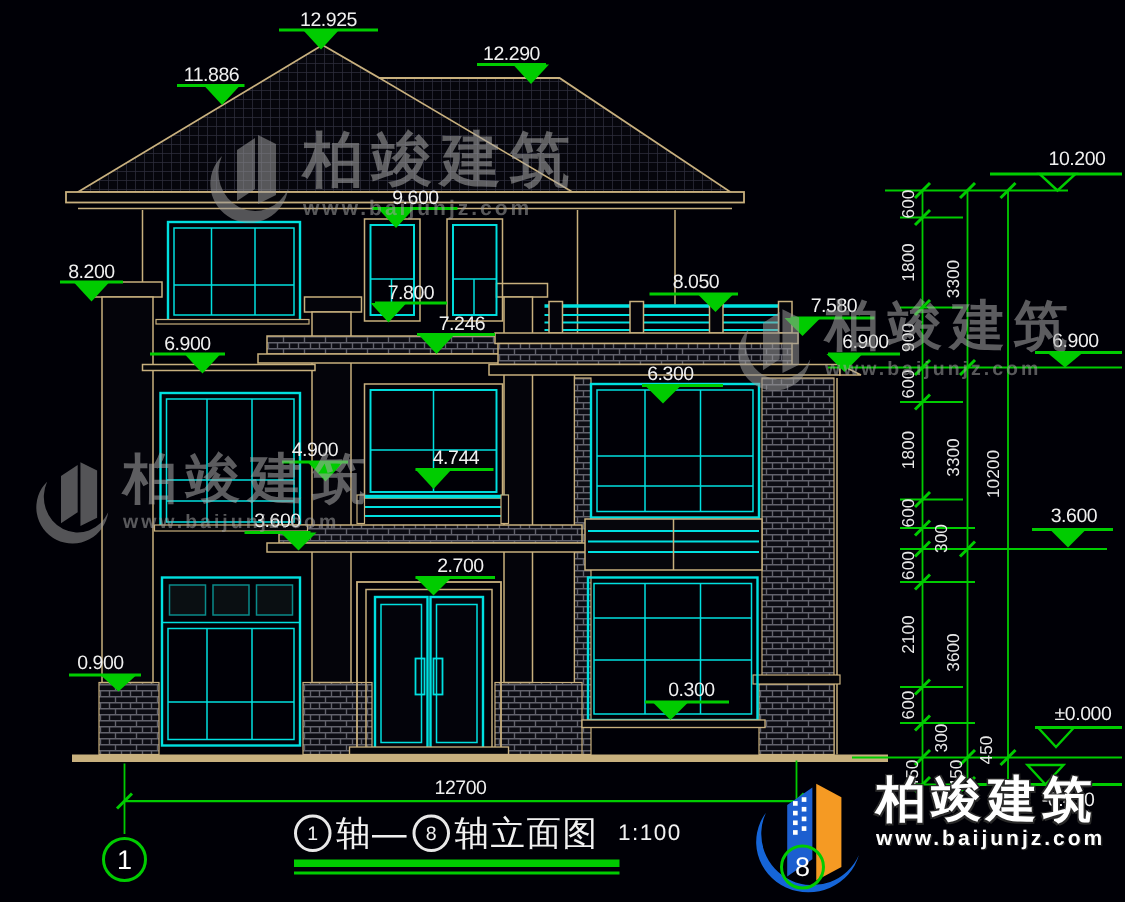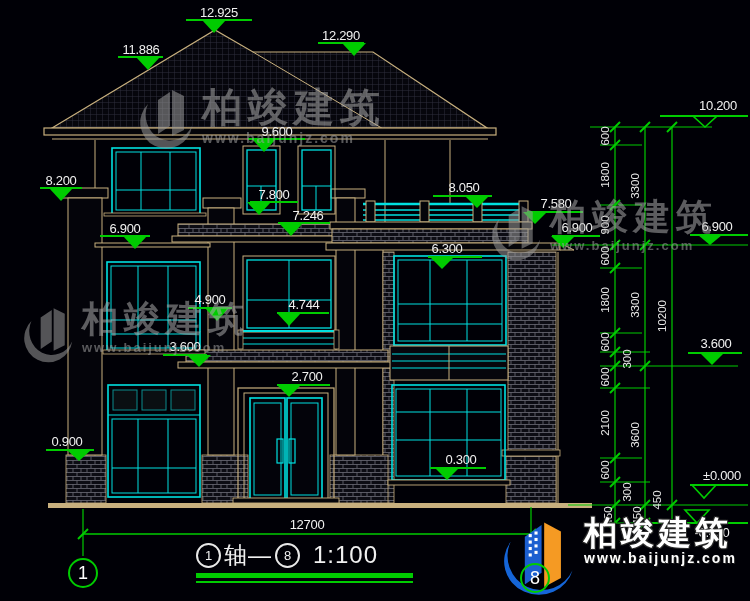--- a/index.html
+++ b/index.html
@@ -18,21 +18,21 @@
   #brandlogo{position:absolute;left:498px;top:516px;display:flex;align-items:flex-start;gap:4px;z-index:3;}
   #brandlogo .cl-brand{color:#fff;font-weight:bold;font-size:33px;letter-spacing:4px;line-height:1.0;
       text-shadow:1px 1px 0 #2a2a2a,-1px -1px 0 #2a2a2a,1px -1px 0 #2a2a2a,-1px 1px 0 #2a2a2a;}
   #brandlogo .cl-url{color:#fff;font-weight:bold;font-size:14px;letter-spacing:2px;margin-top:1px;
       text-shadow:1px 1px 0 #222;}
   
   #titlebar{position:absolute;left:196px;top:539px;height:32px;display:flex;align-items:center;gap:3px;z-index:4;color:#F0F0F0;}
   #titlebar .circ{display:inline-flex;align-items:center;justify-content:center;width:21px;height:21px;
       border:2px solid #E8E8E8;border-radius:50%;font-size:13px;flex:0 0 auto;}
   #titlebar .tword{font-size:23px;letter-spacing:1px;white-space:nowrap;}
-  #titlebar .scale{font-size:24px;margin-left:10px;letter-spacing:1px;text-align:right;}
+  #titlebar .scale{font-size:15px;margin-left:10px;letter-spacing:1px;text-align:right;}
   .underline1{position:absolute;left:196px;top:573px;width:217px;height:5px;background:#00CC00;z-index:4;}
   .underline2{position:absolute;left:196px;top:581px;width:217px;height:2px;background:#00CC00;z-index:4;}
   
   .axisbub{position:absolute;width:26px;height:26px;border:2px solid #00CC00;border-radius:50%;
       color:#fff;display:flex;align-items:center;justify-content:center;font-size:18px;z-index:5;background:transparent;}
 </style>
 </head>
 <body>
 
 <div id="stage">
@@ -413,20 +413,21 @@
   <div>
     <div class="cl-brand">柏竣建筑</div>
     <div class="cl-url">www.baijunjz.com</div>
   </div>
 </div>
 
 <div id="titlebar">
   <span class="circ">1</span>
   <span class="tword">轴—</span>
   <span class="circ">8</span>
+  <span class="tword">轴立面图</span>
   <span class="scale">1:100</span>
 </div>
 <div class="underline1"></div>
 <div class="underline2"></div>
 
 <div class="axisbub" style="left:68px;top:558px;">1</div>
 <div class="axisbub" style="left:520px;top:563px;">8</div>
 
 </div>
 

